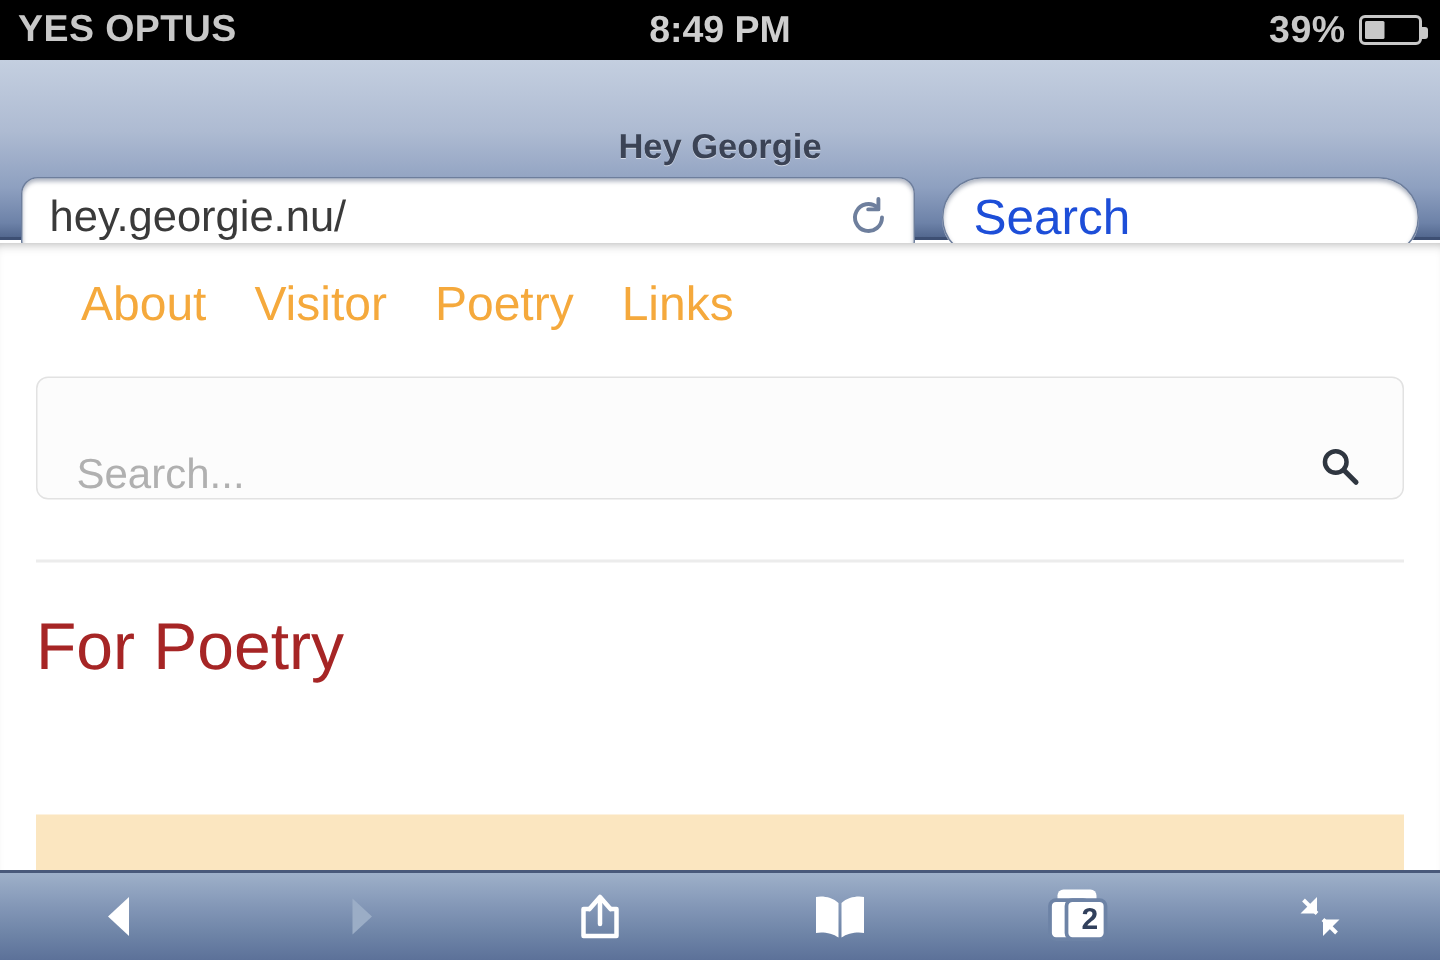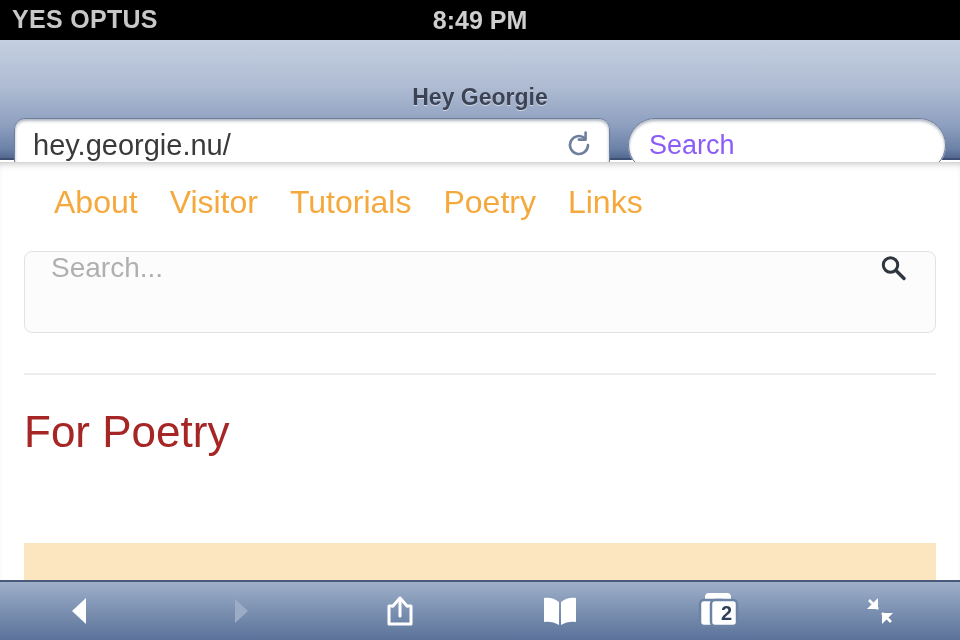--- a/index.html
+++ b/index.html
@@ -55,21 +55,21 @@
     display:flex; align-items:center; padding:0 10px 0 18px;
   }
   .url-text{ flex:1; font-size:29px; color:#3a3a3a; white-space:nowrap; overflow:hidden; }
   .reload{ width:40px; height:40px; display:flex; align-items:center; justify-content:center; }
   .searchbar{
     width:318px; height:54px; background:#fff; border-radius:27px;
     border:1px solid #6d7e9c;
     box-shadow:inset 0 2px 3px rgba(60,75,105,.42), 0 1px 0 rgba(255,255,255,.5);
     display:flex; align-items:center; padding:0 20px;
   }
-  .search-ph{ font-size:27px; color:#8b5cf6; }
+  .search-ph{ font-size:33px; color:#1d4ed8; }
 
   
   .content{
     position:absolute; left:0; top:162px; width:960px; height:418px;
     background:#fff; overflow:hidden;
     box-shadow:inset 0 6px 8px -6px rgba(0,0,0,.35);
   }
   .site-header{ display:flex; align-items:center; padding:22px 0 0 24px; }
   .logo{
     width:90px; height:90px; border-radius:50%; background:#f5ad42;
@@ -81,21 +81,21 @@
     letter-spacing:-1px; padding-top:8px;
   }
   .logo-bar{
     position:absolute; left:24px; top:28px; width:46px; height:3px; background:#fff;
   }
   .nav{ display:flex; align-items:center; gap:32px; margin-left:30px; }
   .nav a{ font-size:32px; color:#f5a93c; text-decoration:none; }
 
   .site-search{
     margin:30px 24px 0 24px; height:82px; border:1px solid #e2e2e2; border-radius:8px;
-    background:#fcfcfc; display:flex; align-items:flex-start; padding:0 26px;
+    background:#fcfcfc; display:flex; align-items:flex-end; padding:0 26px;
   }
   .site-search .ph{ flex:1; font-size:28px; color:#b0b0b0; }
 
   .divider{ margin:40px 24px 0 24px; height:2px; background:#ececec; }
 
   .for-today{ margin:32px 0 0 24px; font-size:44px; color:#a62525; font-weight:normal; }
 
   .peach{
     position:absolute; left:24px; top:381px; width:912px; height:40px; background:#fbe6c0;
   }
@@ -129,20 +129,26 @@
     <div class="sb-text">YES OPTUS</div>
     <div class="wifi">
       <svg width="30" height="22" viewBox="0 0 30 22">
         <path d="M15 19.5 l-4.4-5.2a6.8 6.8 0 0 1 8.8 0z" fill="#c8c8c8"></path>
         <path d="M4.5 8.2a16 16 0 0 1 21 0" stroke="#c8c8c8" stroke-width="3.2" fill="none" stroke-linecap="round"></path>
         <path d="M8.4 12.6a10.5 10.5 0 0 1 13.2 0" stroke="#c8c8c8" stroke-width="3" fill="none" stroke-linecap="round"></path>
       </svg>
     </div>
   </div>
   <div class="sb-time">8:49 PM</div>
+  <div class="sb-right">
+    <div class="sb-text">39%</div>
+    <div class="battery">
+        <span style="width:39%"></span>
+      </div>
+  </div>
 </div>
 
 <div class="topbar">
   <div class="page-title">Hey Georgie</div>
   <div class="bar-row">
     <div class="urlbar">
       <div class="url-text">hey.georgie.nu/</div>
       <div class="reload">
         <svg width="30" height="30" viewBox="0 0 30 30">
           <path d="M24 15a9 9 0 1 1-3.1-6.8" stroke="#6e7f9d" stroke-width="2.6" fill="none" stroke-linecap="round"></path>
@@ -155,21 +161,20 @@
     </div>
   </div>
 </div>
 
 <div class="content">
 
   <div class="site-header">
     <div class="nav">
       <a href="#">About</a>
       <a href="#">Visitor</a>
-      <a href="#">Tutorials</a>
       <a href="#">Poetry</a>
       <a href="#">Links</a>
     </div>
   </div>
 
   <div class="site-search">
     <span class="ph">Search...</span>
     <span>
       <svg width="32" height="32" viewBox="0 0 32 32">
         <circle cx="13.5" cy="13" r="7.2" stroke="#2f3640" stroke-width="3" fill="none"></circle>

